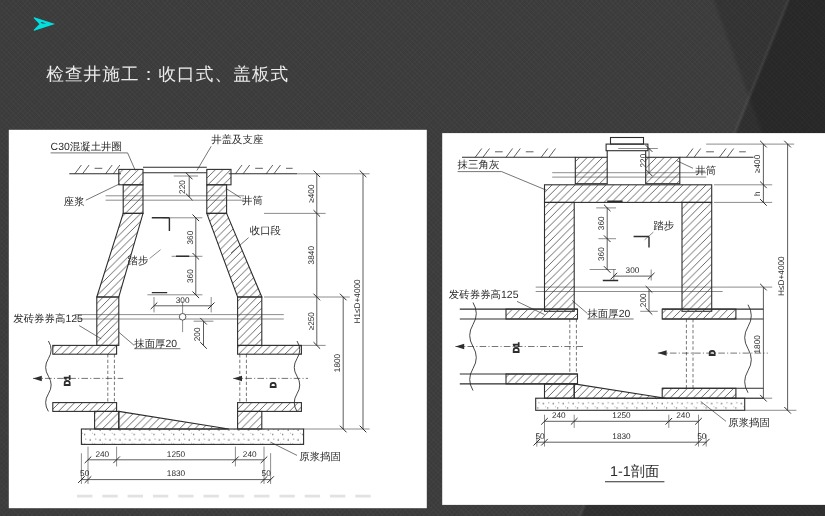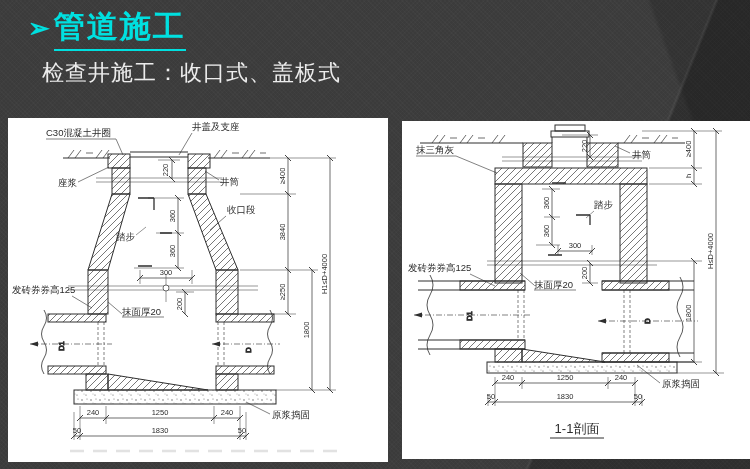--- a/index.html
+++ b/index.html
@@ -24,40 +24,39 @@
   .title-row {
     position:absolute; left:28px; top:6px; display:flex; align-items:baseline;
     font-family:"Liberation Serif", serif; font-weight:bold;
     color:var(--accent); font-size:31px; letter-spacing:2px;
   }
   .bullet { margin-right:2px; font-size:26px; }
   .title-text { border-bottom:2px solid var(--accent); padding-bottom:1px; }
   .subtitle {
     position:absolute; left:42px; top:58px;
     font-family:"Liberation Serif", serif;
-    color:#ececec; font-size:22px; letter-spacing:1px;
+    color:#ececec; font-size:16px; letter-spacing:1px;
   }
   .panel { position:absolute; background:#fff; }
   #panel-left  { left:8px;  top:118px; width:380px; height:344px; }
   #panel-right { left:402px; top:121px; width:348px; height:338px; }
   svg { display:block; }
   svg text { font-family:"Liberation Sans", sans-serif; fill:#2b2b2b; }
   .lbl { font-size:9.5px; }
   .dim { font-size:7.5px; }
   .ttl { font-size:13px; }
 </style>
 </head>
 <body>
 
 <div class="deco-tex"></div>
 <div class="deco-swoosh"></div>
 
 <div class="title-row">
   <span class="bullet">➢</span>
-  <span class="title-text">管道施工</span>
 </div>
 <div class="subtitle">检查井施工：收口式、盖板式</div>
 
 <div class="panel" id="panel-left">
 <svg viewBox="0 0 380 344" width="380" height="344">
   <defs>
     <pattern id="hA" width="7" height="7" patternUnits="userSpaceOnUse">
       <path d="M0,7 L7,0" stroke="#555" stroke-width="0.8"></path>
     </pattern>
     <pattern id="sA" width="9" height="9" patternUnits="userSpaceOnUse">

